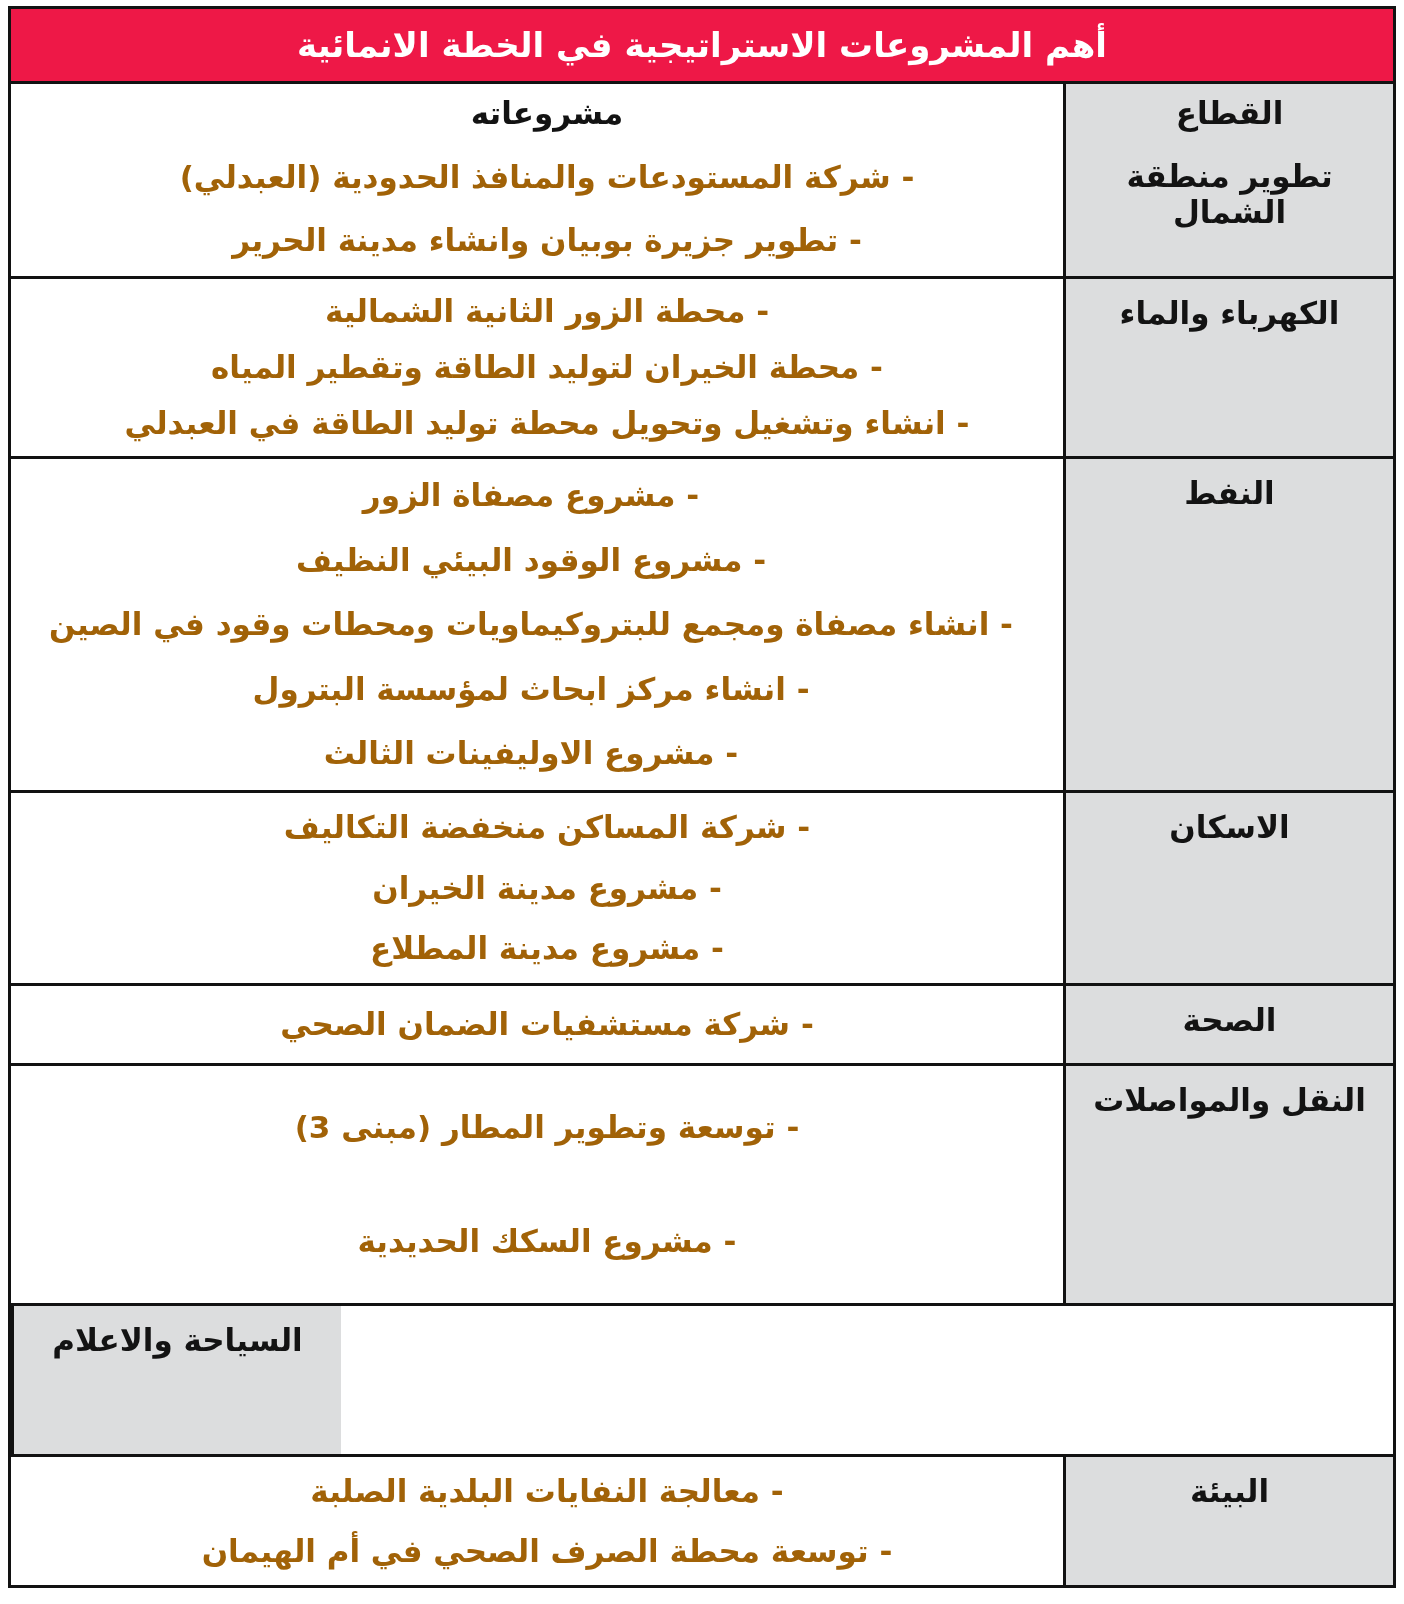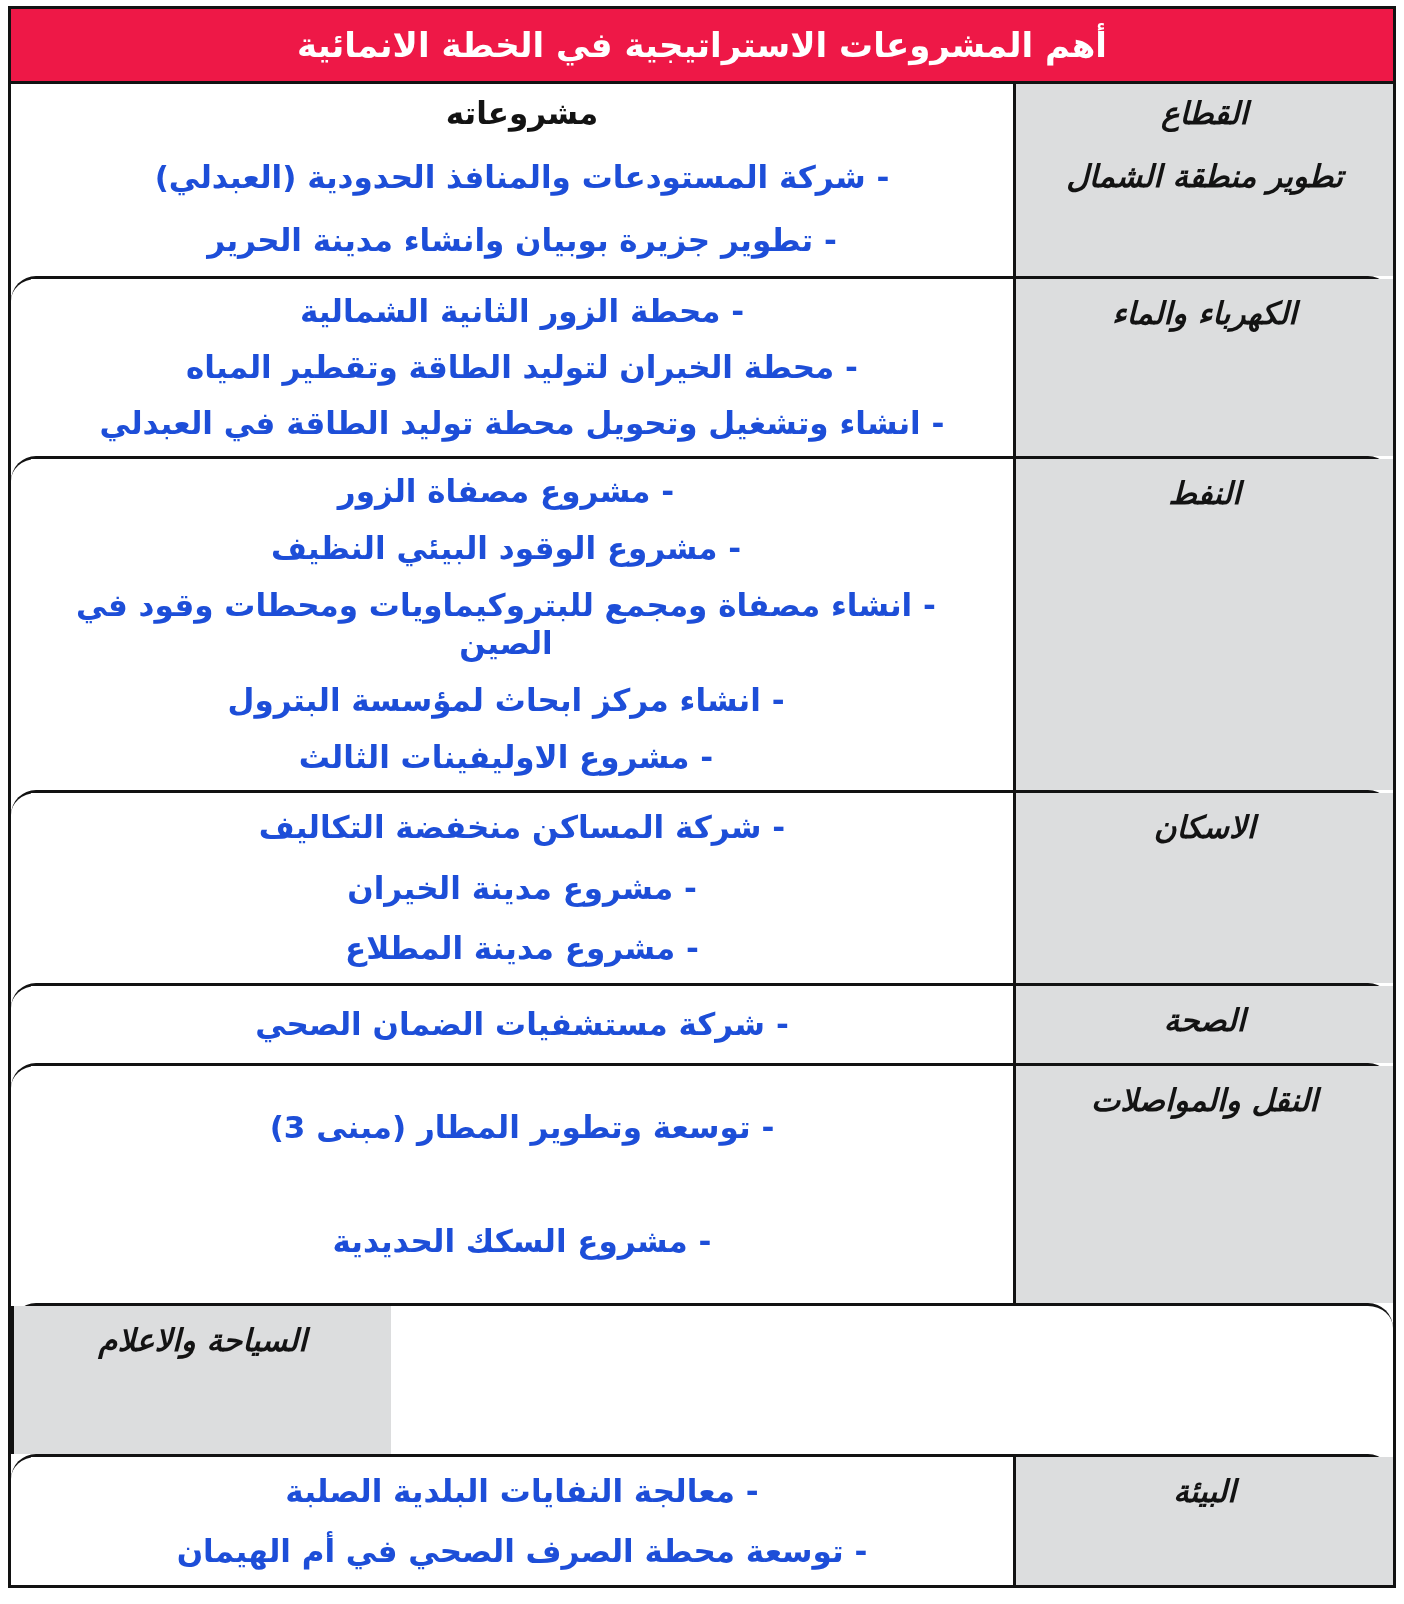--- a/index.html
+++ b/index.html
@@ -31,44 +31,42 @@
     font-weight: bold;
     direction: rtl;
     text-align: center;
   }
   .grid-row {
     display: flex;
     align-items: stretch;
   }
   .grid-row + .grid-row {
     border-top: 3px solid #121212;
-    border-radius: 25px;
   }
   .projects-cell {
     flex: 1;
     display: flex;
     flex-direction: column;
     justify-content: space-around;
     padding: 4px 10px;
     background: #ffffff;
     box-sizing: border-box;
     margin-left: 20px;
   }
   .sector-cell {
-    width: 380px;
+    width: 330px;
     border-left: 3px solid #121212;
     background: var(--sector-bg, #DCDDDE);
     direction: rtl;
     text-align: center;
     font-size: 31px;
     font-weight: bold;
     color: #131313;
     padding-top: 16px;
     box-sizing: border-box;
-    font-style: italic;
   }
   .header-row .projects-cell {
     justify-content: center;
     min-height: 58px;
   }
   .header-row .sector-cell {
     padding-top: 0;
     display: flex;
     align-items: center;
     justify-content: center;
@@ -78,21 +76,21 @@
     text-align: center;
     font-size: 31px;
     font-weight: bold;
     color: #131313;
   }
   .project-line {
     direction: rtl;
     text-align: center;
     font-size: 31px;
     font-weight: bold;
-    color: #1d4ed8;
+    color: #a16207;
     line-height: 1.25;
     padding: 4px 0;
   }
 </style>
 </head>
 <body>
 
 <div class="page">
   <div class="table">
 

